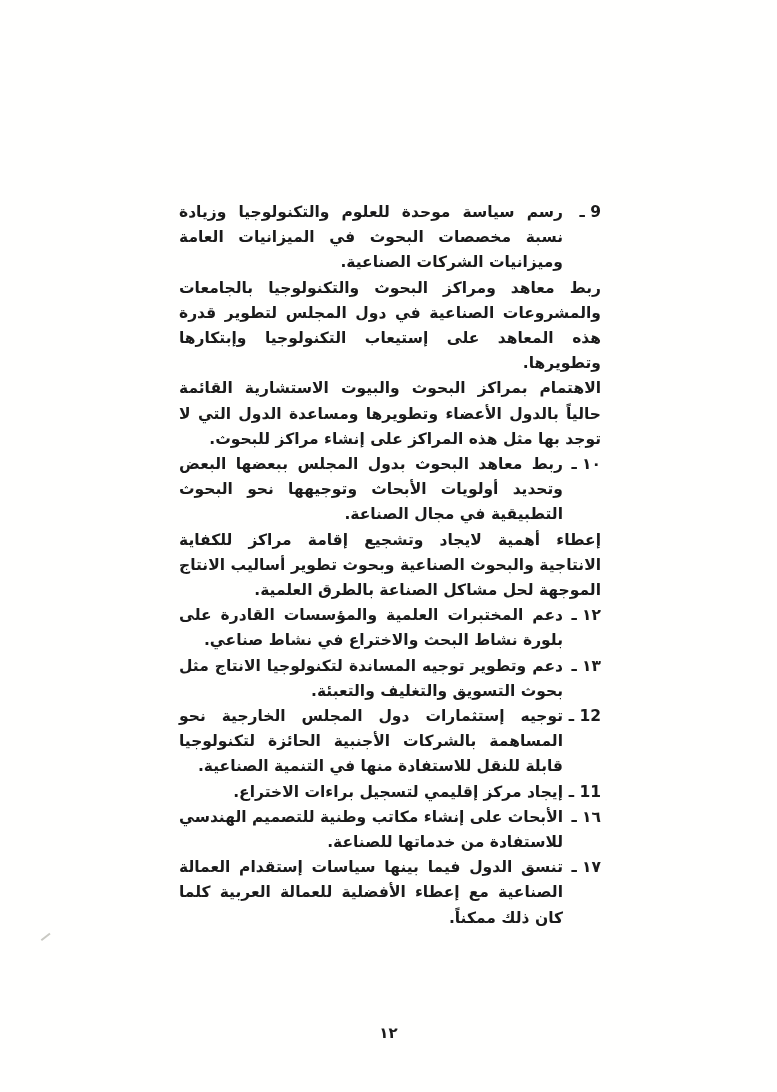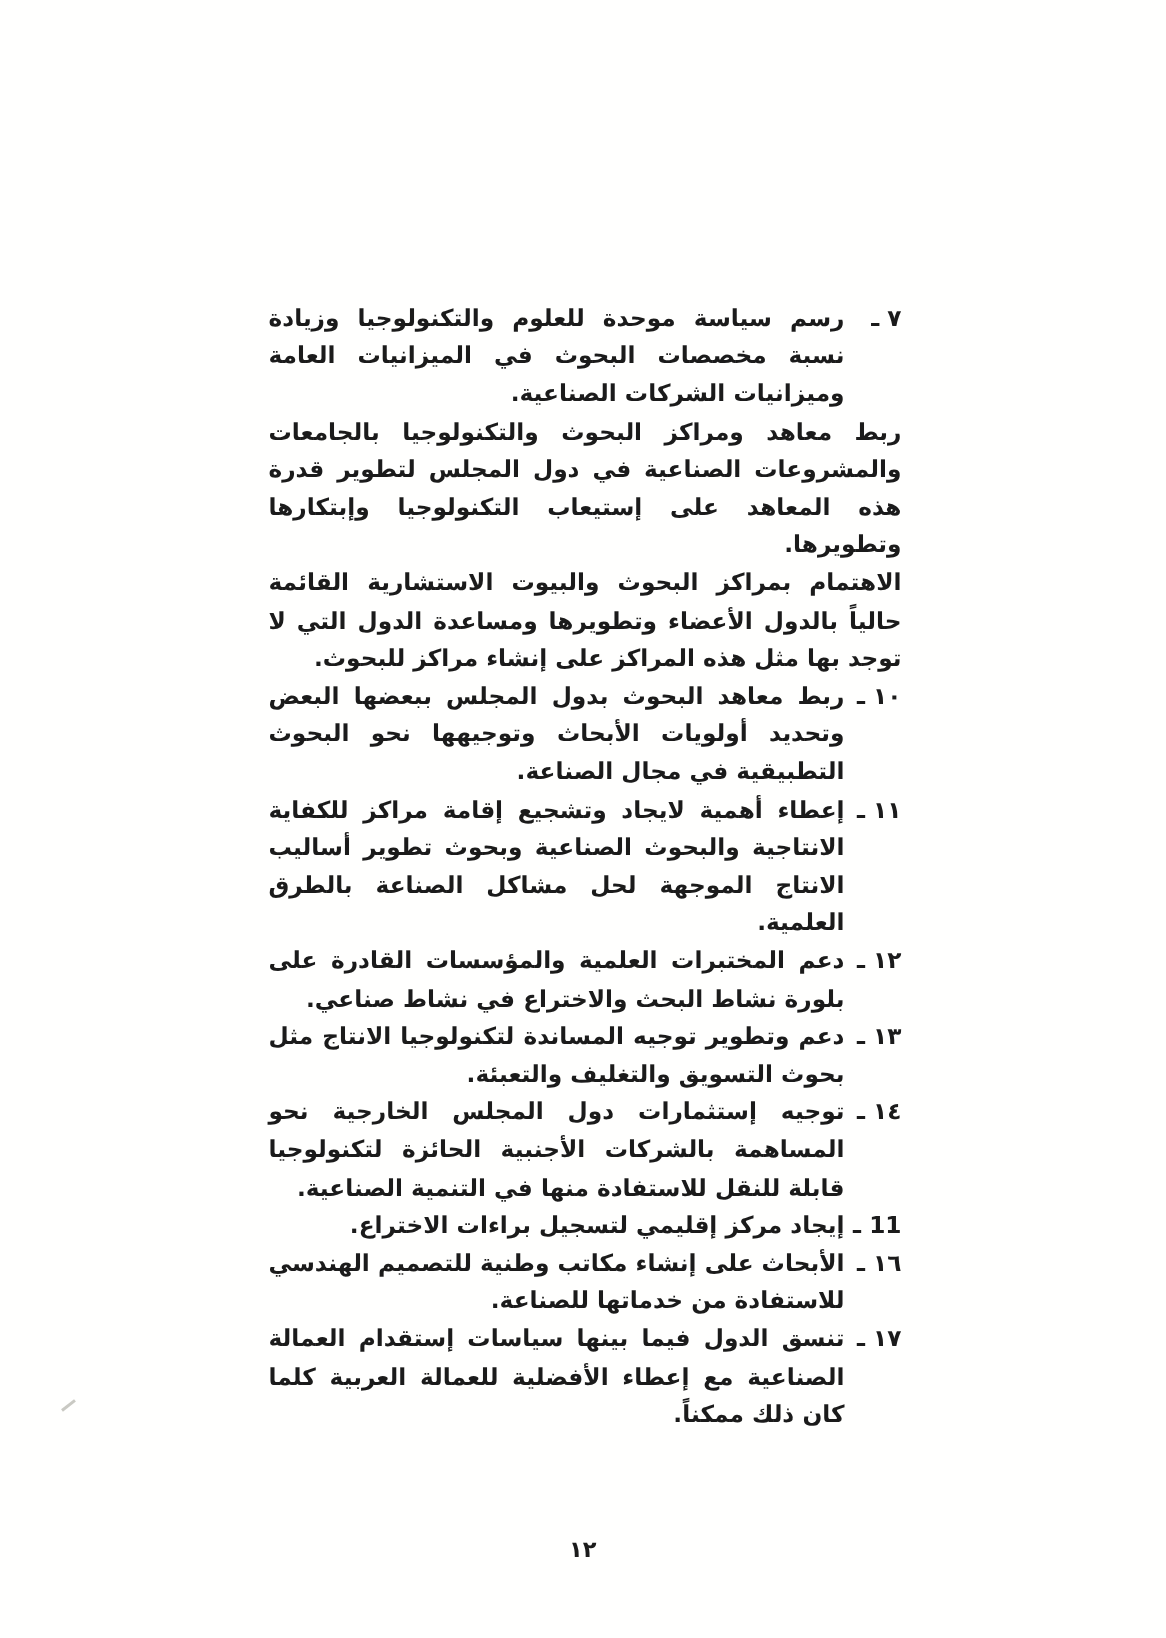--- a/index.html
+++ b/index.html
@@ -61,54 +61,53 @@
   }
 </style>
 </head>
 <body>
 
 <div class="page">
 
   <div class="text-block">
 
     <div class="list-item">
-      <span class="marker">٧ ـ</span>
+      <span class="marker">9 ـ</span>
       <span class="text">رسم سياسة موحدة للعلوم والتكنولوجيا وزيادة نسبة مخصصات البحوث في الميزانيات العامة وميزانيات الشركات الصناعية.</span>
     </div>
 
     <div class="list-item">
       <span class="text">ربط معاهد ومراكز البحوث والتكنولوجيا بالجامعات والمشروعات الصناعية في دول المجلس لتطوير قدرة هذه المعاهد على إستيعاب التكنولوجيا وإبتكارها وتطويرها.</span>
     </div>
 
     <div class="list-item">
       <span class="text">الاهتمام بمراكز البحوث والبيوت الاستشارية القائمة حالياً بالدول الأعضاء وتطويرها ومساعدة الدول التي لا توجد بها مثل هذه المراكز على إنشاء مراكز للبحوث.</span>
     </div>
 
     <div class="list-item">
       <span class="marker">١٠ ـ</span>
       <span class="text">ربط معاهد البحوث بدول المجلس ببعضها البعض وتحديد أولويات الأبحاث وتوجيهها نحو البحوث التطبيقية في مجال الصناعة.</span>
     </div>
 
     <div class="list-item">
-      <span class="marker">١١ ـ</span>
       <span class="text">إعطاء أهمية لايجاد وتشجيع إقامة مراكز للكفاية الانتاجية والبحوث الصناعية وبحوث تطوير أساليب الانتاج الموجهة لحل مشاكل الصناعة بالطرق العلمية.</span>
     </div>
 
     <div class="list-item">
       <span class="marker">١٢ ـ</span>
       <span class="text">دعم المختبرات العلمية والمؤسسات القادرة على بلورة نشاط البحث والاختراع في نشاط صناعي.</span>
     </div>
 
     <div class="list-item">
       <span class="marker">١٣ ـ</span>
       <span class="text">دعم وتطوير توجيه المساندة لتكنولوجيا الانتاج مثل بحوث التسويق والتغليف والتعبئة.</span>
     </div>
 
     <div class="list-item">
-      <span class="marker">١٤ ـ</span>
+      <span class="marker">12 ـ</span>
       <span class="text">توجيه إستثمارات دول المجلس الخارجية نحو المساهمة بالشركات الأجنبية الحائزة لتكنولوجيا قابلة للنقل للاستفادة منها في التنمية الصناعية.</span>
     </div>
 
     <div class="list-item">
       <span class="marker">11 ـ</span>
       <span class="text">إيجاد مركز إقليمي لتسجيل براءات الاختراع.</span>
     </div>
 
     <div class="list-item">
       <span class="marker">١٦ ـ</span>

